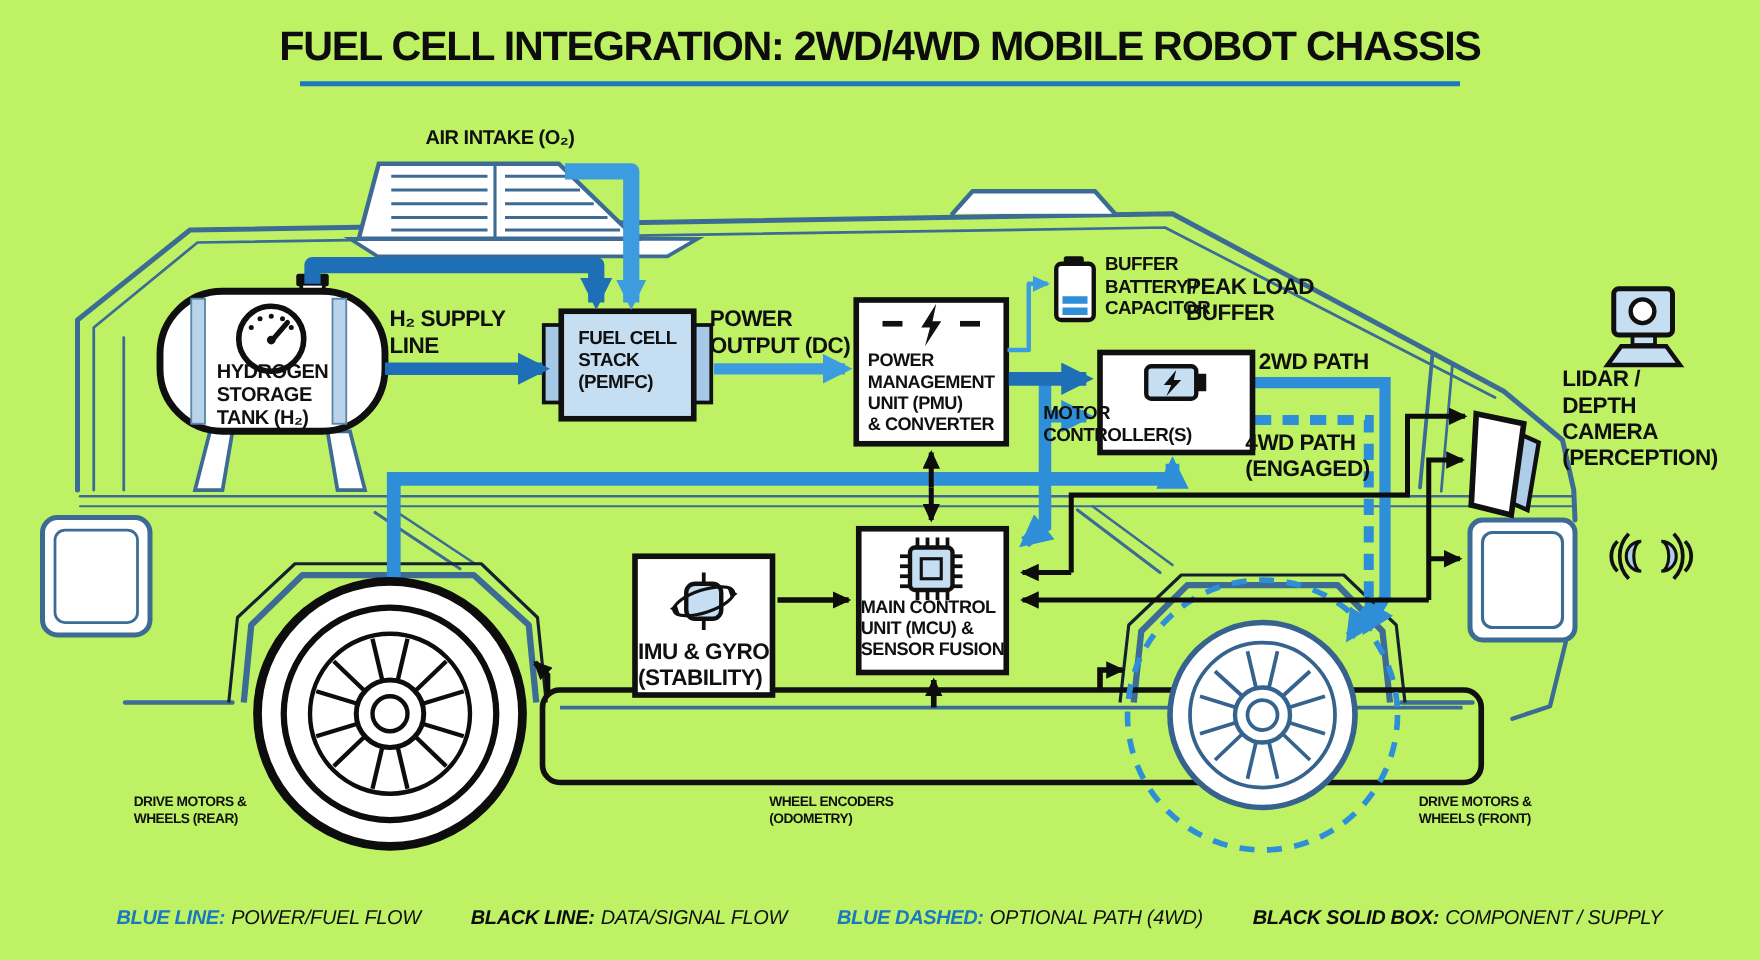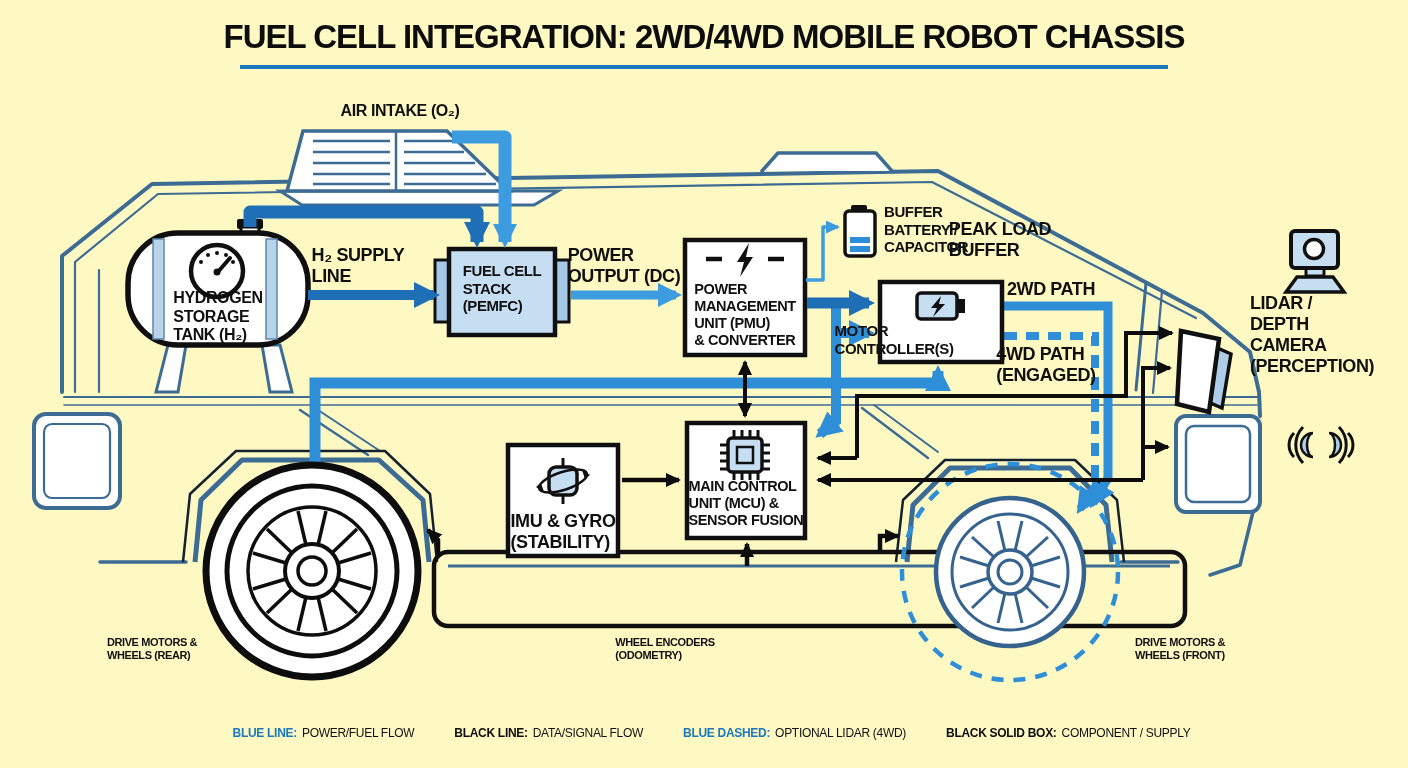--- a/index.html
+++ b/index.html
@@ -1,26 +1,26 @@
 <!DOCTYPE html>
 <html><head>
 <meta charset="utf-8">
 <style>
   html,body{margin:0;padding:0;background:#ffffff;}
   body{font-family:"Liberation Sans", sans-serif;}
-  #stage{position:relative;width:1408px;height:768px;background:#fef9c3;overflow:hidden;}
+  #stage{position:relative;width:1408px;height:768px;background:#bef264;overflow:hidden;}
   #art{position:absolute;left:0;top:0;}
   .lbl{position:absolute;font-weight:700;color:#101010;white-space:pre-line;
        transform:translateX(-50%);line-height:1.17;letter-spacing:-0.4px;}
   .lbl.left{transform:none;text-align:left;}
   #title{position:absolute;left:704px;top:18px;transform:translateX(-50%);
          font-size:33px;font-weight:800;letter-spacing:-1px;color:#0d0d0d;white-space:nowrap;}
   #title-rule{position:absolute;left:240px;top:65px;width:928px;height:4px;background:#1a78bf;}
   #legend{position:absolute;left:15px;right:0;top:726px;display:flex;justify-content:center;
-          gap:40px;font-size:12px;letter-spacing:-0.3px;white-space:nowrap;}
+          gap:40px;font-size:16px;letter-spacing:-0.3px;white-space:nowrap;font-style:italic;}
   #legend .k{font-weight:800;}
   #legend .k.blue{color:#1a78bf;}
   #legend .k.black{color:#0d0d0d;}
   #legend .v{font-weight:500;margin-left:5px;color:#101010;}
   .fs145{font-size:14.5px;} .fs15{font-size:15px;} .fs155{font-size:18px;}
   .fs16{font-size:16px;} .fs165{font-size:11px;}
 </style>
 </head>
 <body>
 
@@ -334,20 +334,20 @@
 WHEELS (FRONT)</div>
 
 <div id="legend">
   <span>
     <span class="k blue">BLUE LINE:</span><span class="v">POWER/FUEL FLOW</span>
   </span>
   <span>
     <span class="k black">BLACK LINE:</span><span class="v">DATA/SIGNAL FLOW</span>
   </span>
   <span>
-    <span class="k blue">BLUE DASHED:</span><span class="v">OPTIONAL LIDAR (4WD)</span>
+    <span class="k blue">BLUE DASHED:</span><span class="v">OPTIONAL PATH (4WD)</span>
   </span>
   <span>
     <span class="k black">BLACK SOLID BOX:</span><span class="v">COMPONENT / SUPPLY</span>
   </span>
 </div>
 
 </div>
 
 </body></html>

